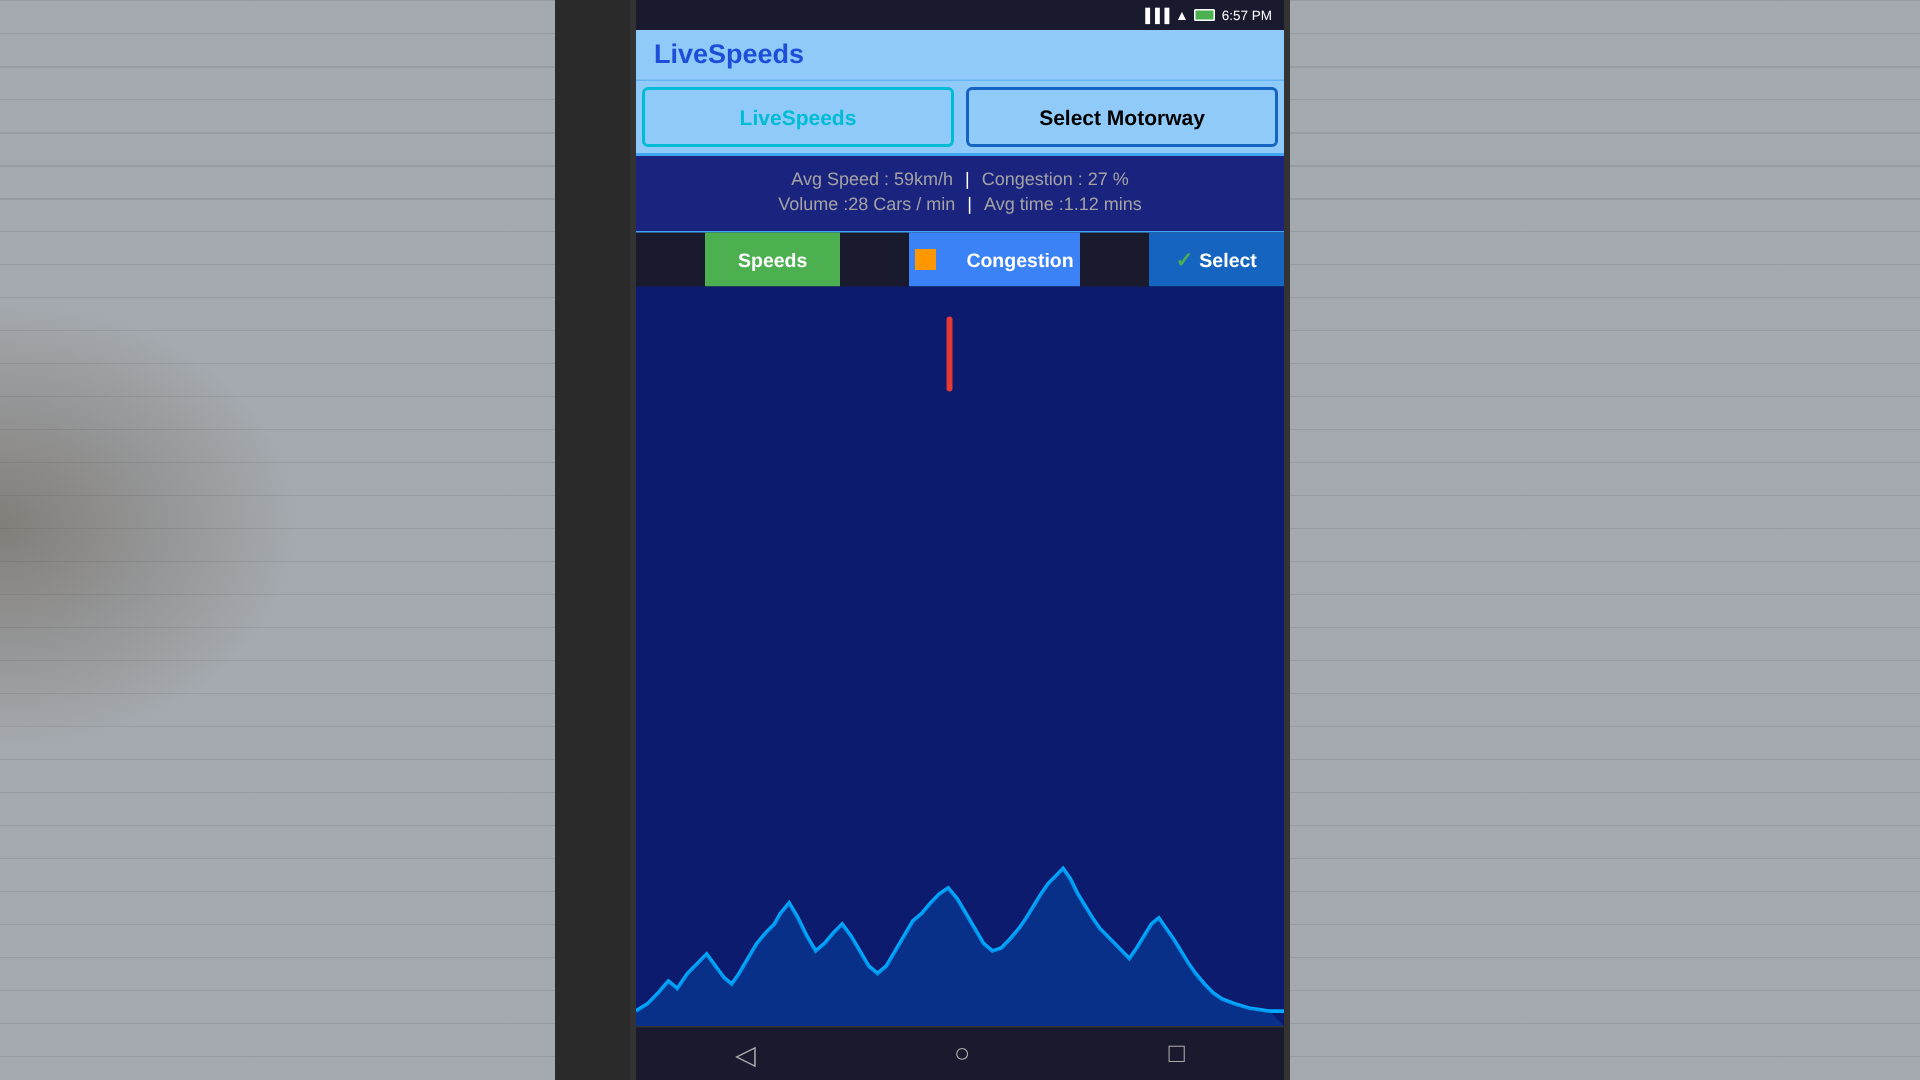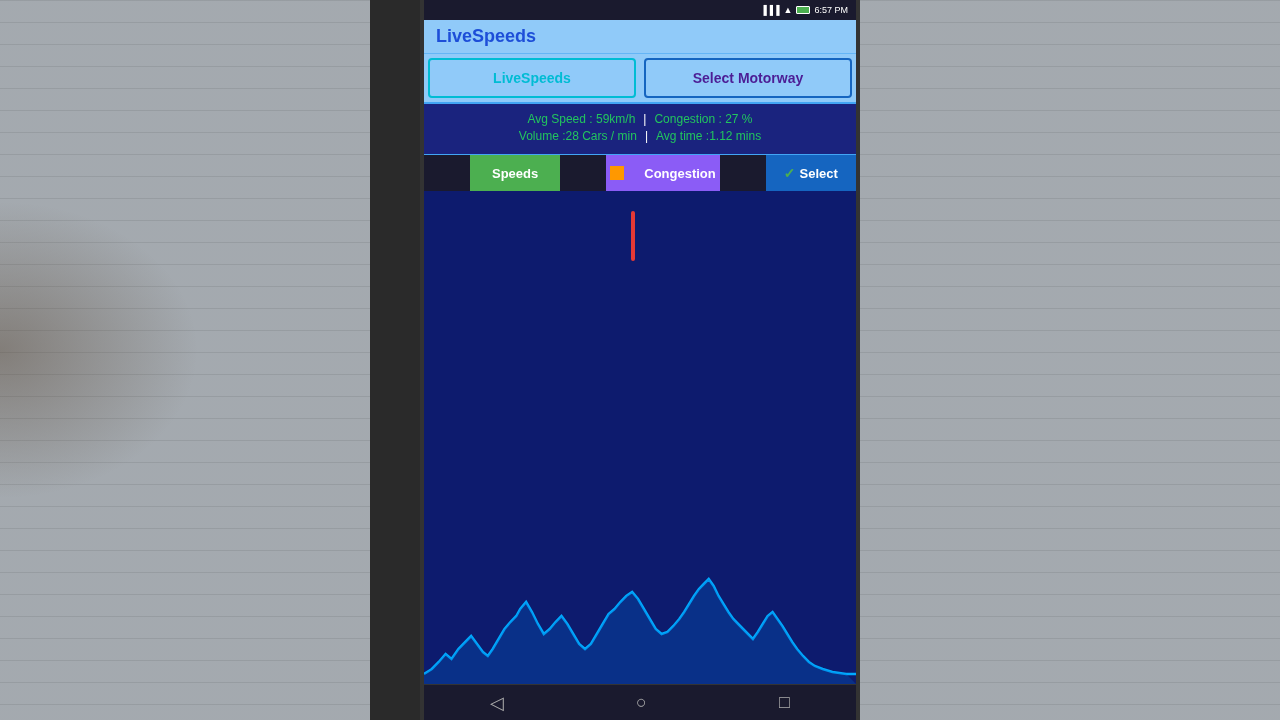--- a/index.html
+++ b/index.html
@@ -109,21 +109,21 @@
     .nav-btn-graph {
       background: #90caf9;
       color: #00bcd4;
       border: 2px solid #00bcd4;
       border-radius: 4px;
       margin: 4px;
     }
 
     .nav-btn-motorway {
       background: #90caf9;
-      color: #4c1d95;
+      color: #000000;
       border: 2px solid #1565c0;
       border-radius: 4px;
       margin: 4px;
     }
 
     .info-section {
       background: #1a237e;
       padding: 8px 10px;
     }
 
@@ -138,21 +138,21 @@
     .stats-row {
       display: flex;
       justify-content: center;
       align-items: center;
       gap: 4px;
       margin-bottom: 3px;
       font-size: 12px;
     }
 
     .stat-text {
-      color: #22c55e;
+      color: #a3a3a3;
     }
 
     .stat-divider {
       color: white;
       margin: 0 4px;
     }
 
     .graph-buttons {
       display: flex;
       border-top: 1px solid #42a5f5;
@@ -169,21 +169,21 @@
       outline: none;
       color: white;
       margin-left: 46px;
     }
 
     .graph-btn-speeds {
       background: #4caf50;
     }
 
     .graph-btn-congestion {
-      background: #8b5cf6;
+      background: #3b82f6;
       display: flex;
       align-items: center;
       justify-content: center;
       gap: 20px;
     }
 
     .orange-square {
       width: 14px;
       height: 14px;
       background: #ff9800;

